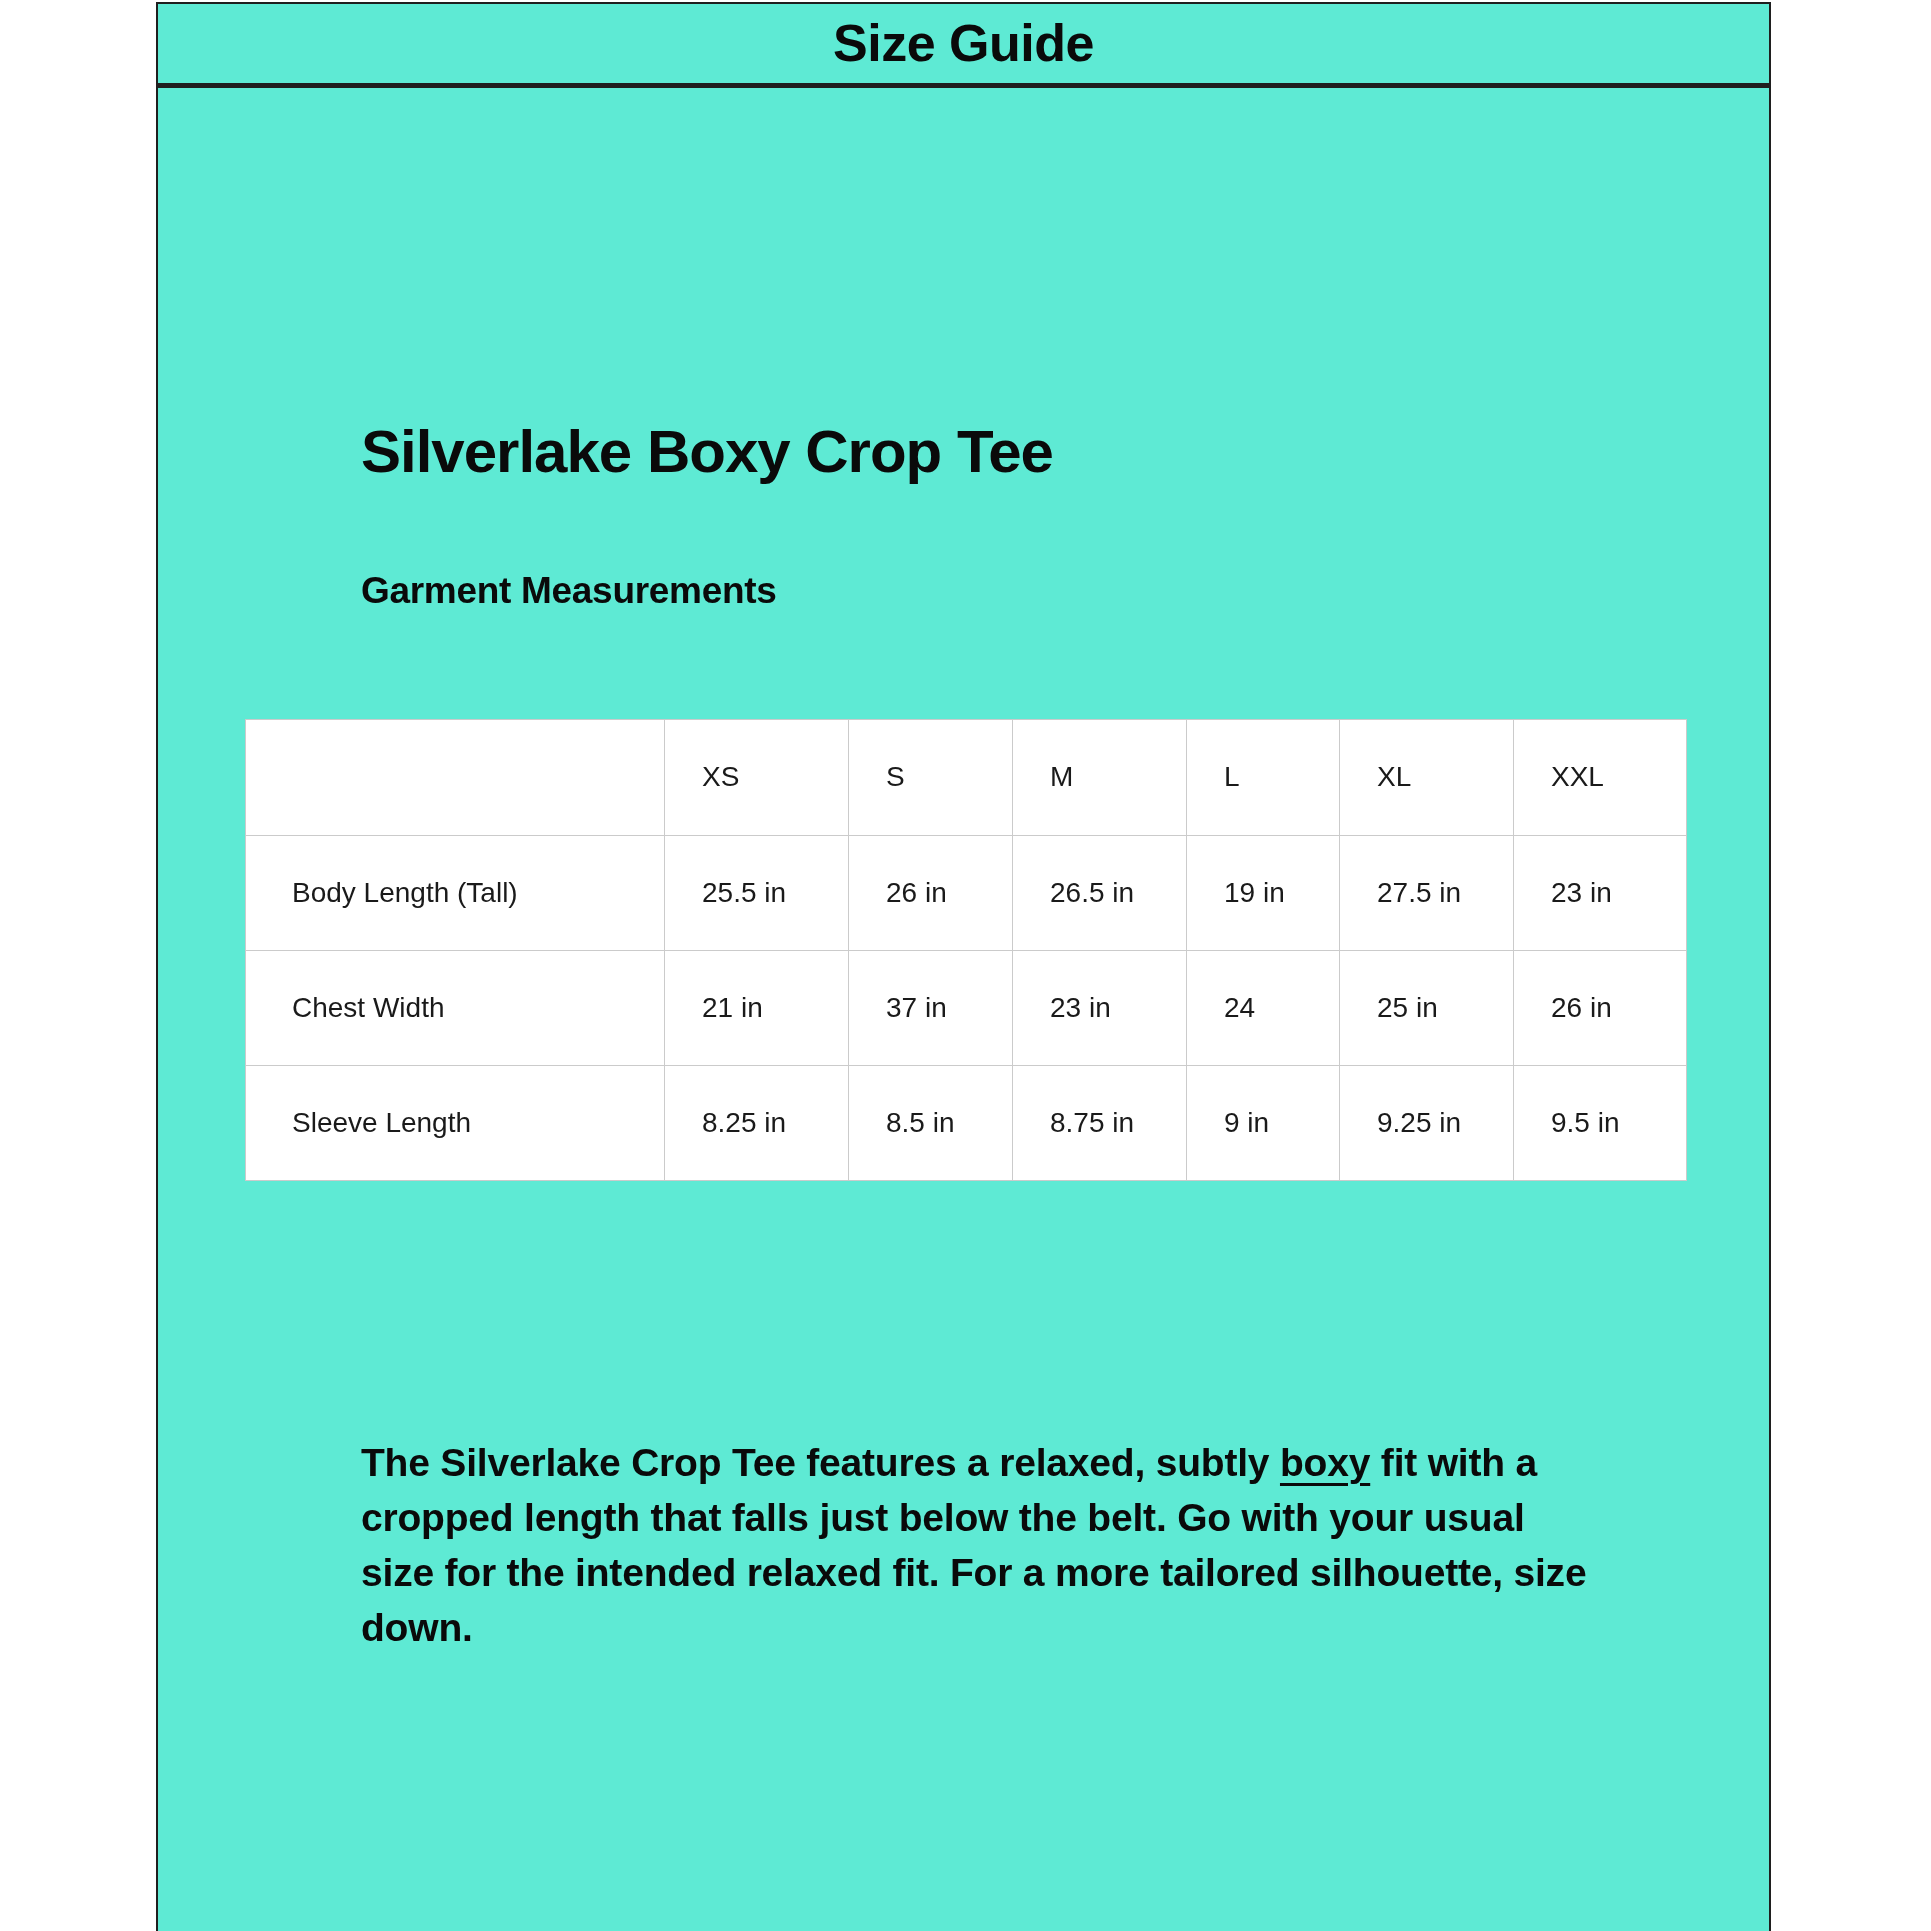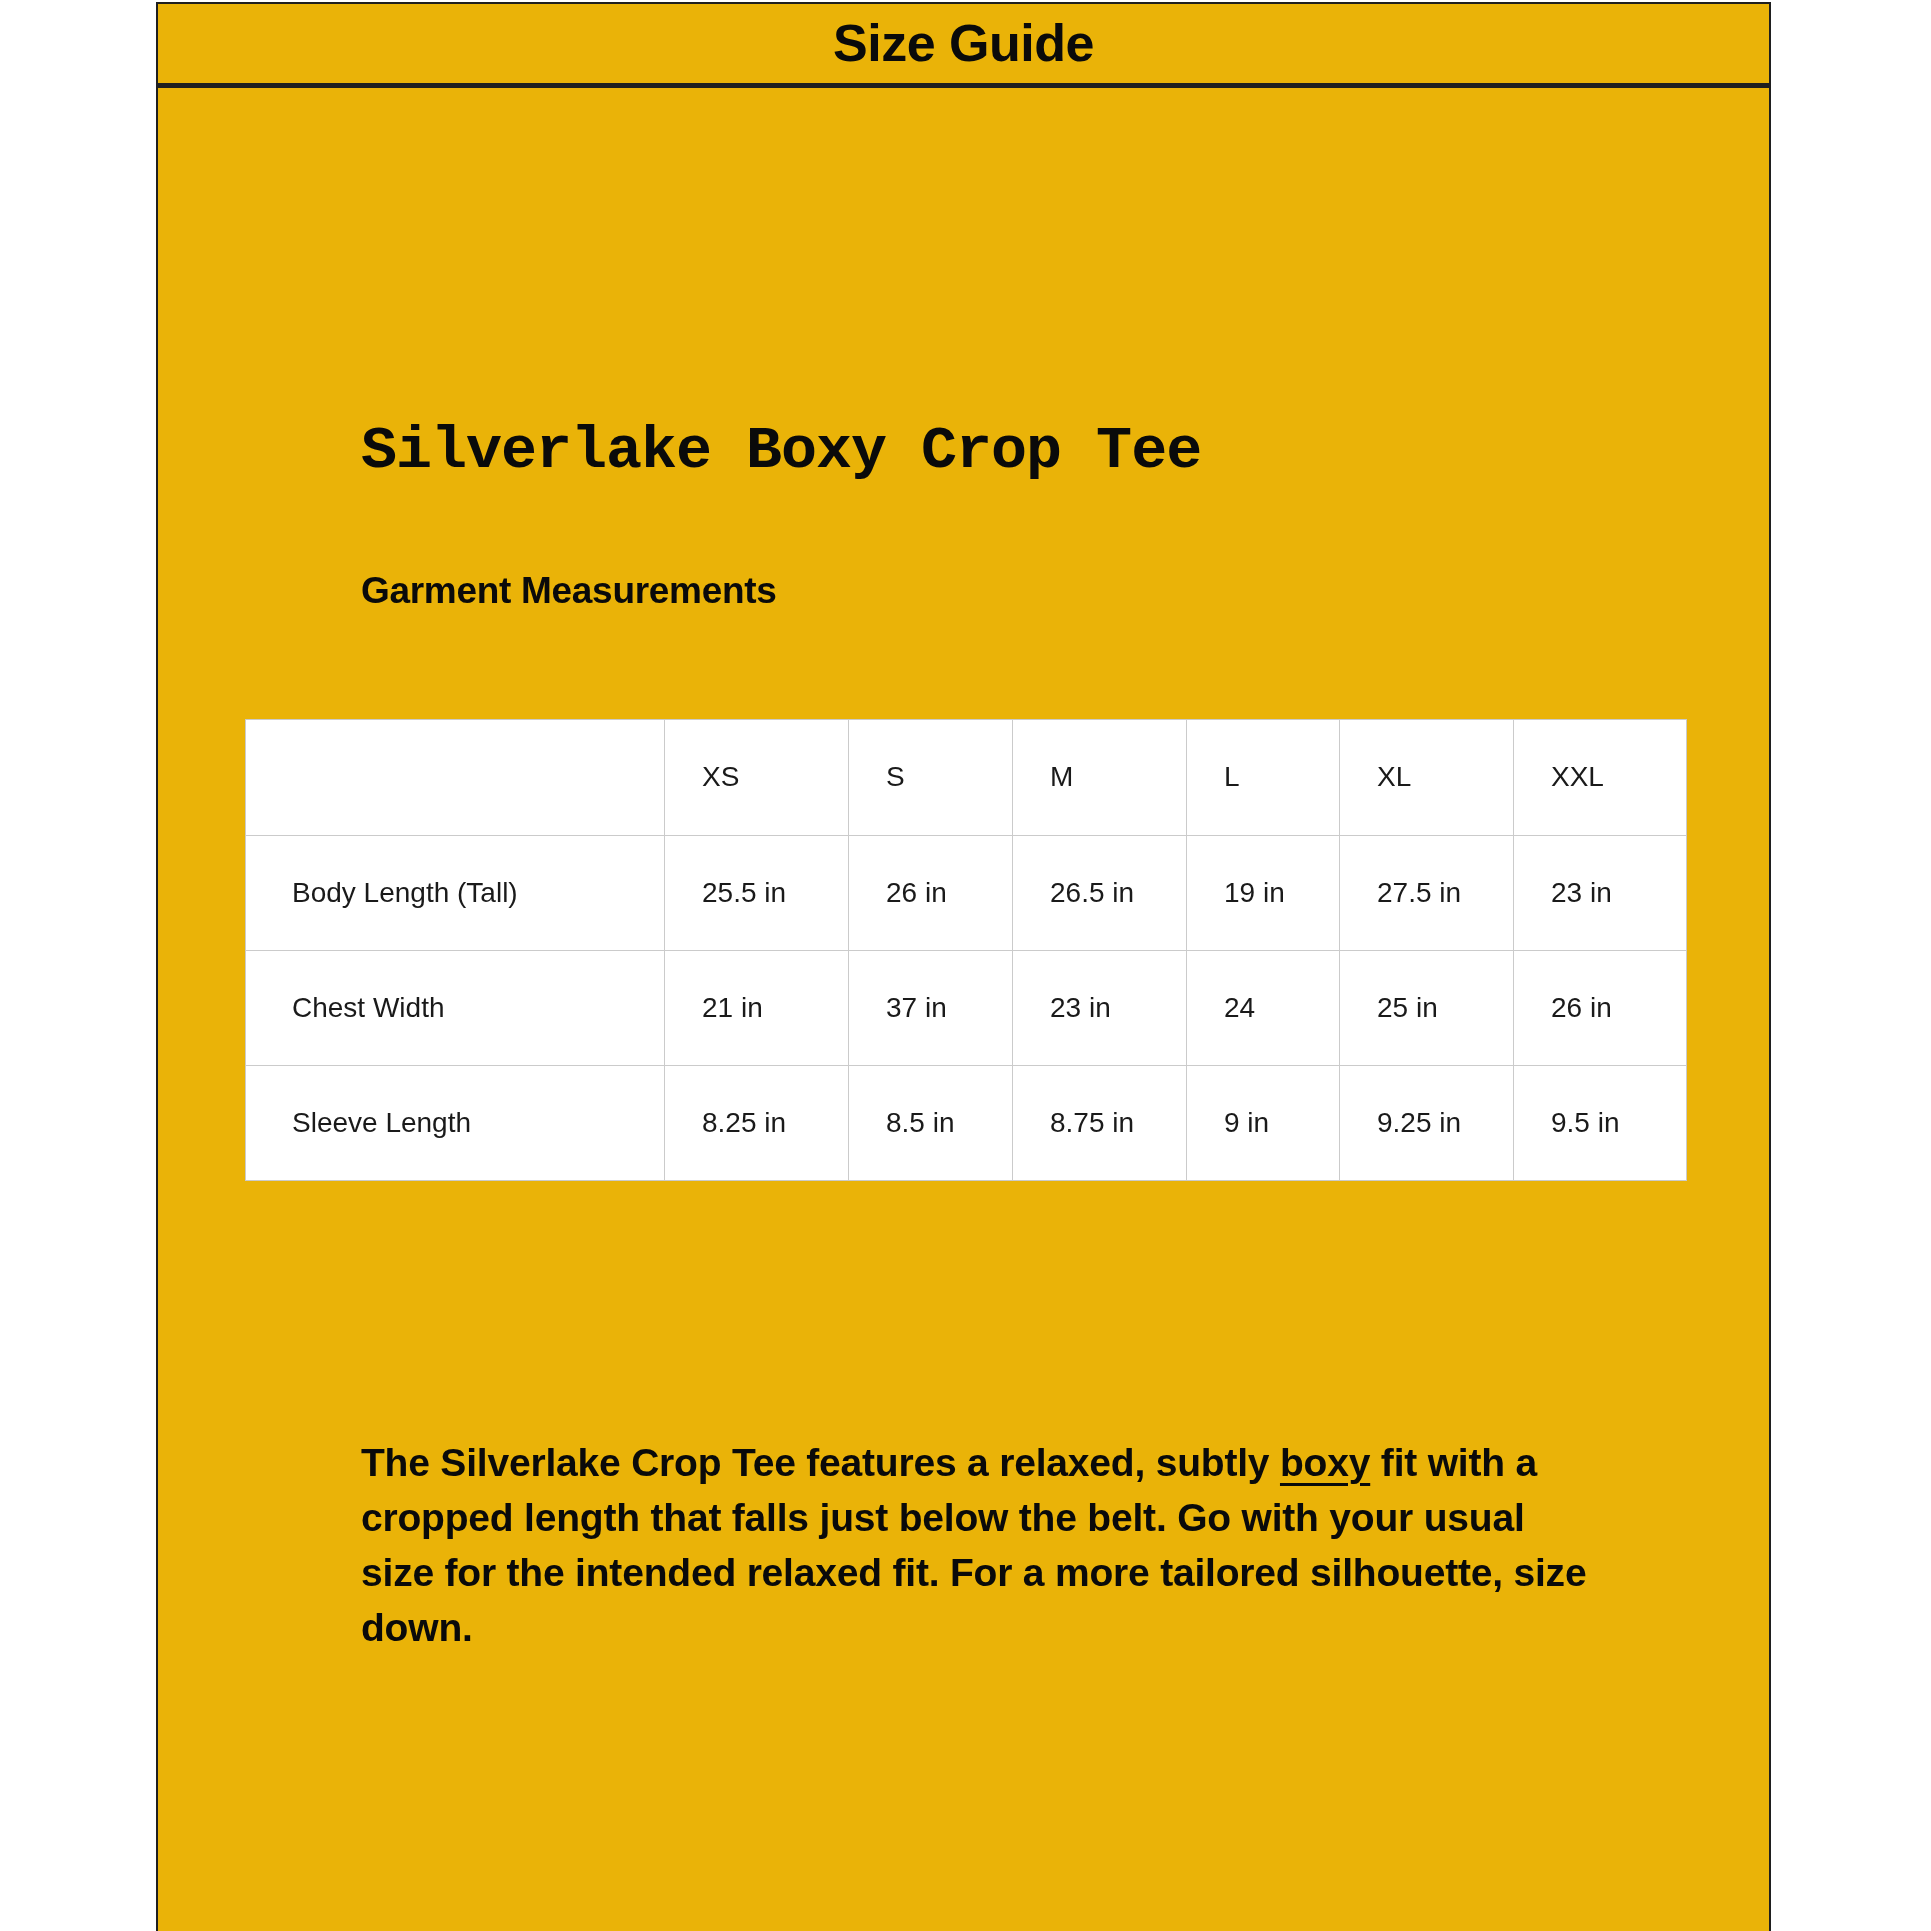--- a/index.html
+++ b/index.html
@@ -14,21 +14,21 @@
   }
   .modal{
     position:absolute;
     left:156px;
     top:1.9px;
     width:1615px;
     height:1929px;
     box-sizing:border-box;
     border:2.9px solid #1f1f1f;
     border-bottom:none;
-    background:#eab308;
+    background:#5eead4;
   }
   .modal-header{
     height:79px;
     border-bottom:5.8px solid #1f1f1f;
     display:flex;
     align-items:center;
     justify-content:center;
   }
   .size-guide-title{
     font-size:52px;
@@ -103,21 +103,21 @@
 </style>
 </head>
 <body>
 
 <div class="modal">
 
   <div class="modal-header">
     <span class="size-guide-title">Size Guide</span>
   </div>
 
-  <h1 class="product-title" style="margin:0;font-family:Liberation Mono, monospace;">Silverlake Boxy Crop Tee</h1>
+  <h1 class="product-title" style="margin:0;">Silverlake Boxy Crop Tee</h1>
 
   <h2 class="section-subtitle" style="margin:0;">Garment Measurements</h2>
 
   <table class="size-table">
     <colgroup>
       <col style="width:419px">
       <col style="width:184px">
       <col style="width:164px">
       <col style="width:174px">
       <col style="width:153px">

